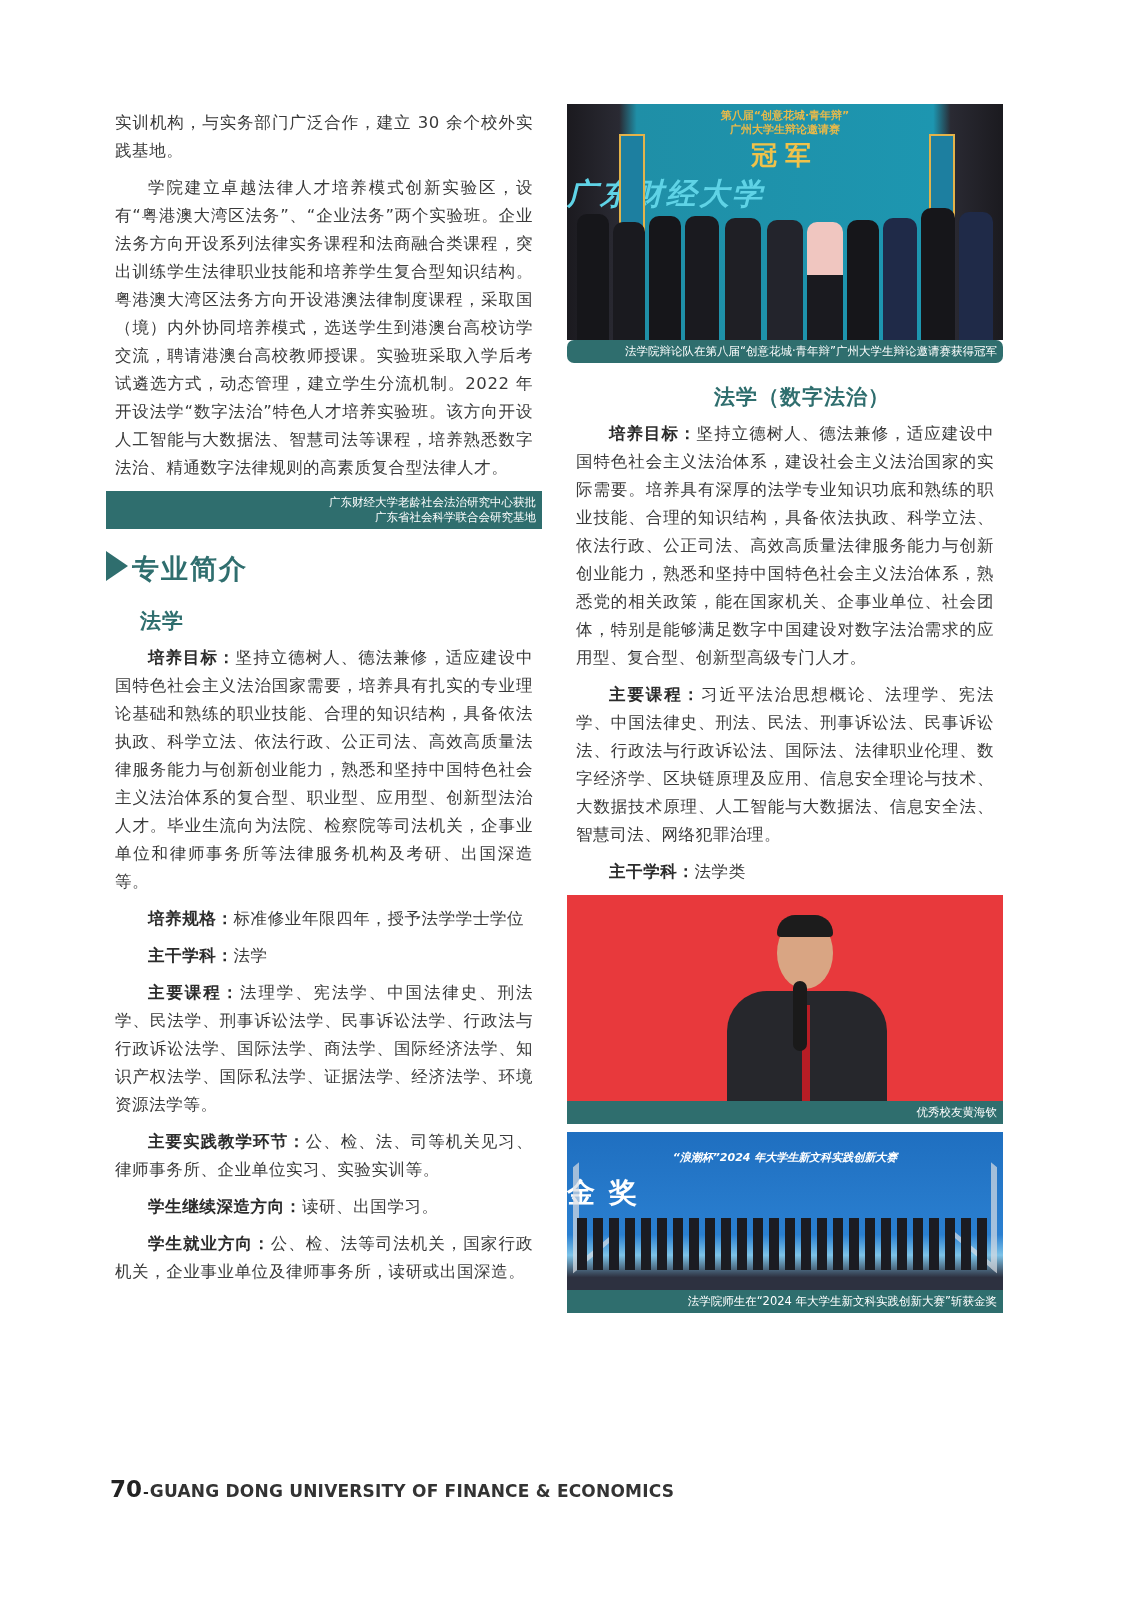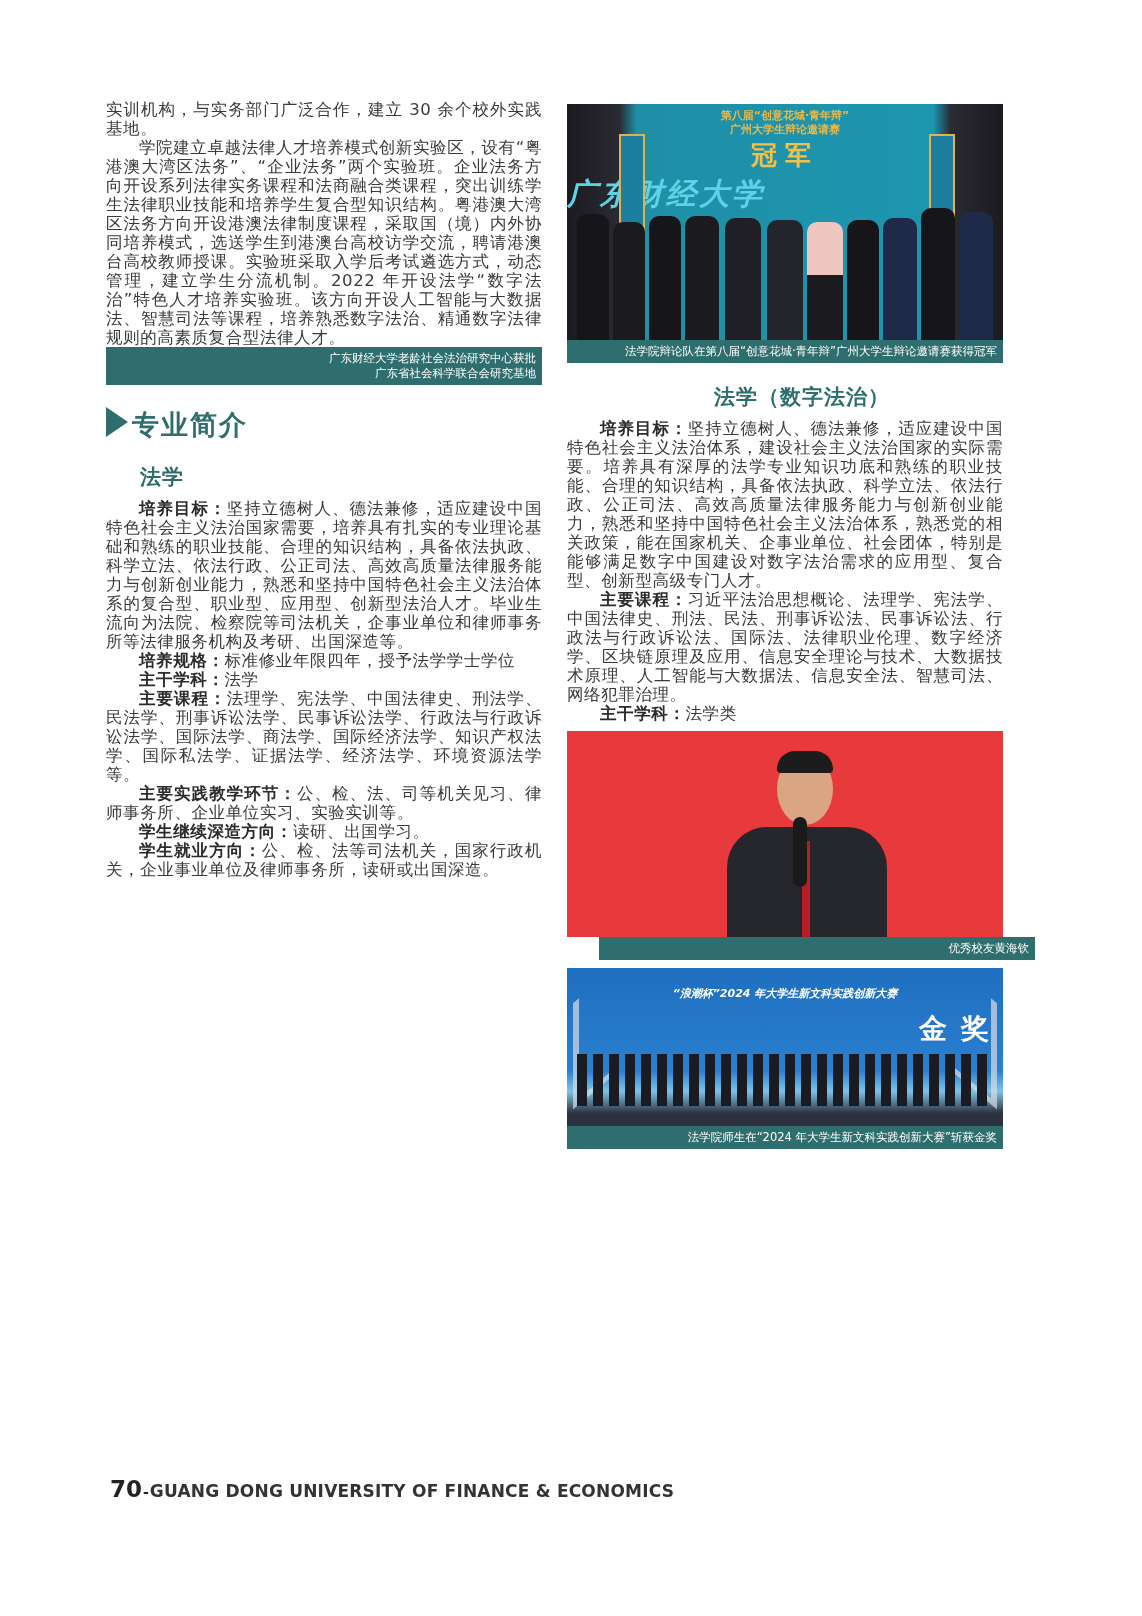--- a/index.html
+++ b/index.html
@@ -1,21 +1,21 @@
 <!DOCTYPE html>
 <html><head>
 <meta charset="utf-8">
 <style>
   html, body { margin:0; padding:0; background:#ffffff; }
   body { width:1142px; height:1616px; position:relative; overflow:hidden;
          font-family:"DejaVu Sans", "Liberation Sans", sans-serif; color:#3a3a3a; }
   .col { position:absolute; }
   .left { left:106px; top:100px; width:436px; }
   .right { left:570px; top:100px; width:436px; }
-  p.body { margin:0; font-size:16.5px; line-height:19px; letter-spacing:0.6px; text-align:justify; }
+  p.body { margin:9px; font-size:16.5px; line-height:28px; letter-spacing:0.6px; text-align:justify; }
   p.indent { text-indent:2em; }
   b.kw { color:#2b2b2b; font-weight:bold; }
   .photo { position:relative; overflow:hidden; }
   .caption { background:#2f6e6e; color:#ffffff; font-size:11.5px; line-height:15px; text-align:right; padding:4px 6px; }
   .section-head { display:flex; align-items:flex-start; margin-top:22px; }
   .section-head .tri { width:0; height:0; border-top:15px solid transparent; border-bottom:15px solid transparent; border-left:22px solid #2f6e6e; margin-right:4px; position:relative; }
   .section-title { font-family:"DejaVu Serif", "Liberation Serif", serif; font-weight:bold; font-size:27px; color:#2f6e6e; letter-spacing:2px; }
   .sub-title { font-family:"DejaVu Serif", "Liberation Serif", serif; font-weight:bold; font-size:21px; color:#2f6e6e; margin:20px 0 8px 34px; letter-spacing:1px; }
   .footer { position:absolute; left:110px; top:1476px; display:flex; align-items:baseline; }
   .footer .num { font-family:"DejaVu Sans", sans-serif; font-weight:bold; font-size:23px; color:#222; }
@@ -70,43 +70,43 @@
       <div class="person" style="left:108px; width:34px; height:124px; background:#1a1a1f;"></div>
       <div class="person" style="left:148px; width:36px; height:122px; background:#1f1f25;"></div>
       <div class="person" style="left:190px; width:36px; height:120px; background:#23242c;"></div>
       <div class="person" style="left:230px; width:36px; height:118px; background:linear-gradient(#f0c6c0 0 45%, #1a1a1f 45%);"></div>
       <div class="person" style="left:270px; width:32px; height:120px; background:#16161a;"></div>
       <div class="person" style="left:306px; width:34px; height:122px; background:#1f2a48;"></div>
       <div class="person" style="left:344px; width:34px; height:132px; background:#16161a;"></div>
       <div class="person" style="left:382px; width:34px; height:128px; background:#1f2a48;"></div>
     </div>
   </div>
-  <div class="caption" style="width:424px;">法学院辩论队在第八届“创意花城·青年辩”广州大学生辩论邀请赛获得冠军</div>
+  <div class="caption" style="width:424px;border-radius:7px;">法学院辩论队在第八届“创意花城·青年辩”广州大学生辩论邀请赛获得冠军</div>
 
   <div class="sub-title" style="margin-top:20px; margin-left:34px;text-align:center;">法学（数字法治）</div>
 
   <div>
     <p class="body indent"><b class="kw">培养目标：</b><span>坚持立德树人、德法兼修，适应建设中国特色社会主义法治体系，建设社会主义法治国家的实际需要。培养具有深厚的法学专业知识功底和熟练的职业技能、合理的知识结构，具备依法执政、科学立法、依法行政、公正司法、高效高质量法律服务能力与创新创业能力，熟悉和坚持中国特色社会主义法治体系，熟悉党的相关政策，能在国家机关、企事业单位、社会团体，特别是能够满足数字中国建设对数字法治需求的应用型、复合型、创新型高级专门人才。</span></p>
     <p class="body indent"><b class="kw">主要课程：</b><span>习近平法治思想概论、法理学、宪法学、中国法律史、刑法、民法、刑事诉讼法、民事诉讼法、行政法与行政诉讼法、国际法、法律职业伦理、数字经济学、区块链原理及应用、信息安全理论与技术、大数据技术原理、人工智能与大数据法、信息安全法、智慧司法、网络犯罪治理。</span></p>
     <p class="body indent"><b class="kw">主干学科：</b><span>法学类</span></p>
   </div>
 
   <div class="photo" style="margin-top:8px; width:436px; height:206px; background:#e8393c;">
     <div style="position:absolute; left:160px; top:130px; width:30px; height:76px; background:#e9e2da; border-radius:10px 10px 0 0;"></div>
     <div class="person" style="left:160px; width:160px; height:110px; background:#26272c; border-radius:40px 40px 0 0;"></div>
     <div style="position:absolute; left:235px; top:110px; width:8px; height:96px; background:#b81d25;"></div>
     <div class="head" style="left:210px; top:22px; width:56px; height:72px; background:#d9a583;"></div>
     <div style="position:absolute; left:210px; top:20px; width:56px; height:22px; background:#1c1c1c; border-radius:28px 28px 6px 6px;"></div>
     <div style="position:absolute; left:226px; top:86px; width:14px; height:70px; background:#1a1a1a; border-radius:7px;"></div>
   </div>
-  <div class="caption" style="width:424px;margin-left:32px;">优秀校友黄海钦</div>
+  <div class="caption" style="width:424px;">优秀校友黄海钦</div>
 
   <div class="photo" style="margin-top:8px; width:436px; height:158px; background:linear-gradient(#1f6fc0 0%, #2a7fd0 65%, #7dc3e8 78%, #2d3140 92%);">
     <div style="position:absolute; top:18px; left:0; right:0; text-align:center; color:#ffffff; font-weight:bold; font-style:italic; font-size:11px;">“浪潮杯”2024 年大学生新文科实践创新大赛</div>
-    <div style="position:absolute; top:42px; left:0; right:0; text-align:right; color:#ffffff; font-weight:bold; font-size:28px; letter-spacing:14px;">金奖</div>
+    <div style="position:absolute; top:42px; left:0; right:0; text-align:left; color:#ffffff; font-weight:bold; font-size:28px; letter-spacing:14px;">金奖</div>
     <div style="position:absolute; left:6px; top:16px; width:40px; height:100px; border-left:6px solid #d9dde3; border-bottom:6px solid #d9dde3; transform:skewY(-40deg); opacity:0.7;"></div>
     <div style="position:absolute; right:6px; top:16px; width:40px; height:100px; border-right:6px solid #d9dde3; border-bottom:6px solid #d9dde3; transform:skewY(40deg); opacity:0.7;"></div>
     <div style="position:absolute; left:10px; right:10px; top:86px; height:52px; background:repeating-linear-gradient(90deg,#1b1c22 0 10px, transparent 10px 16px);"></div>
   </div>
   <div class="caption" style="width:424px;">法学院师生在“2024 年大学生新文科实践创新大赛”斩获金奖</div>
 </div>
 
 <div class="footer">
   <span class="num">70</span>
   <span class="dash">-</span>

